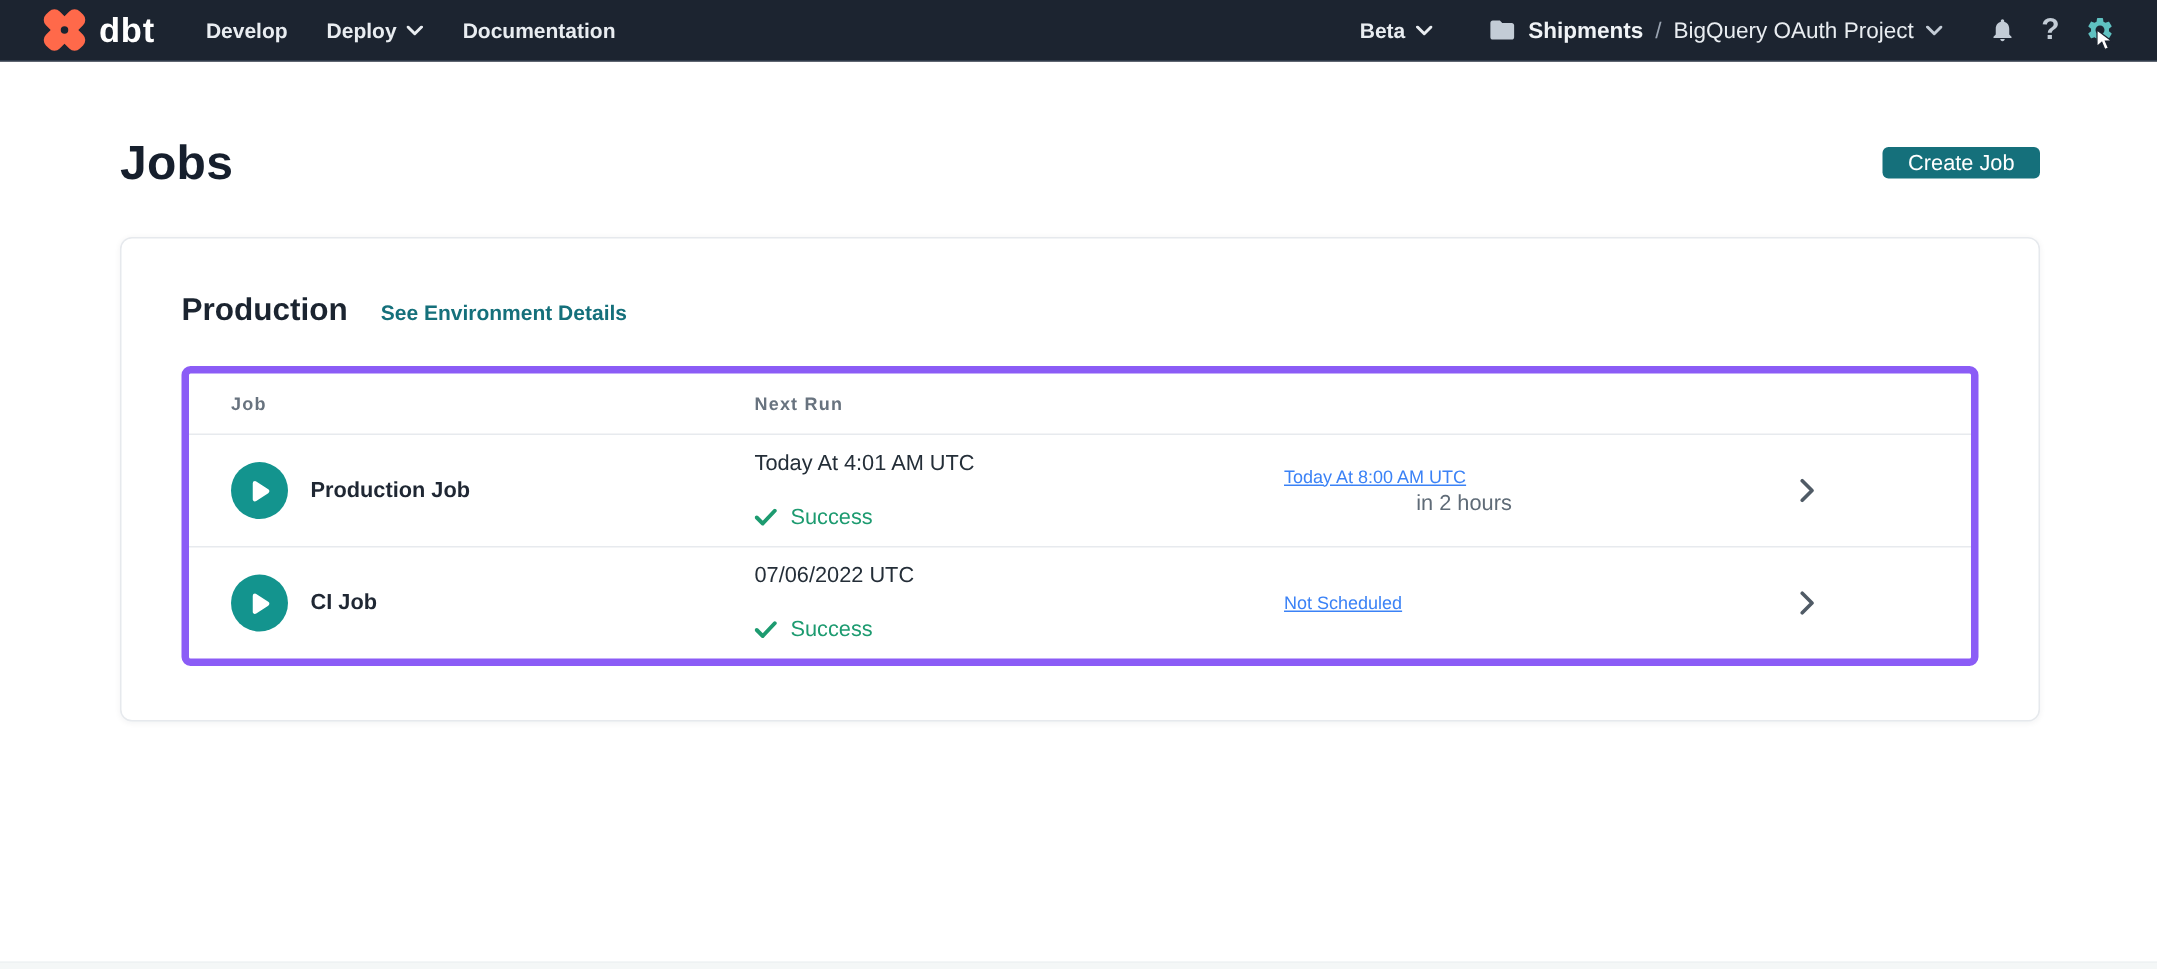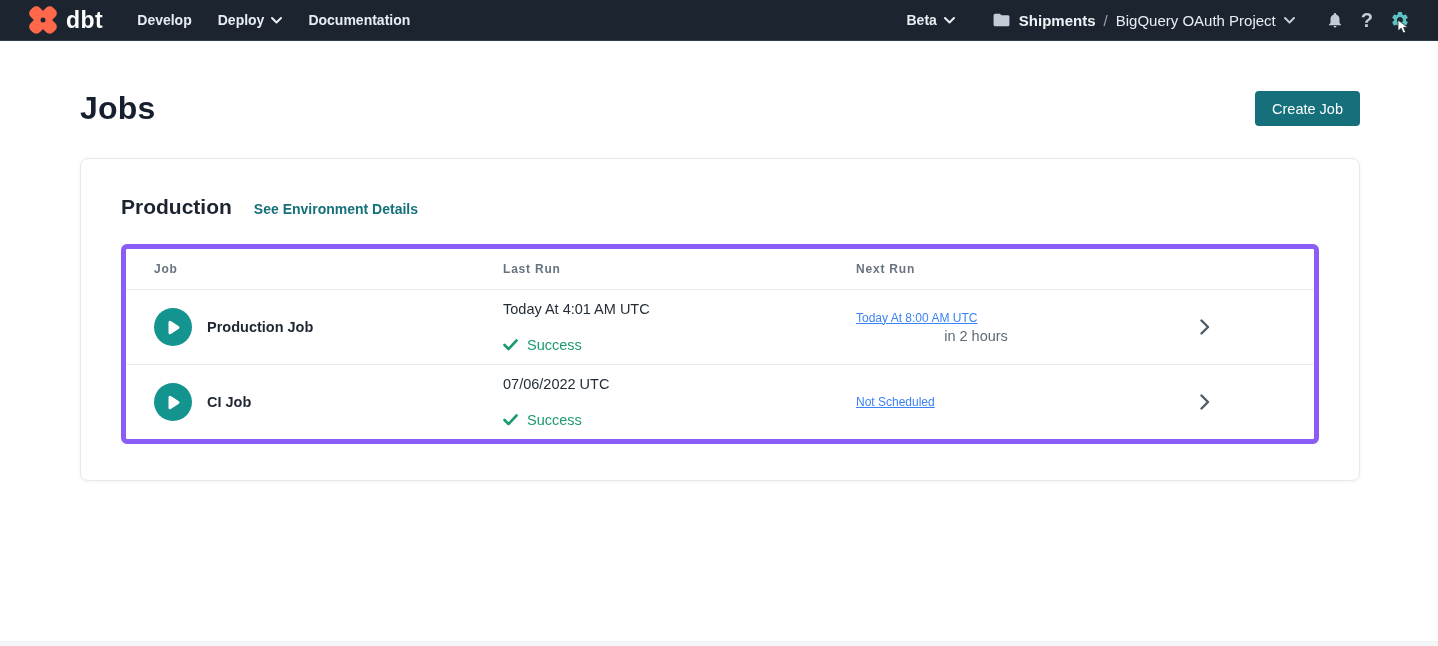--- a/index.html
+++ b/index.html
@@ -30,21 +30,21 @@
   .icon-btn { display: flex; align-items: center; justify-content: center; cursor: pointer; }
   .qmark { color: #c3ccd6; font-size: 20px; font-weight: 700; }
   .gear-wrap { position: relative; }
   .cursor-overlay { position: absolute; left: 7px; top: 9px; }
 
   
   .main { padding: 49px 78px 0 80px; }
   .page-head { display: flex; align-items: center; justify-content: space-between; }
   .page-title { font-size: 32px; font-weight: 700; color: #161f2d; letter-spacing: 0.2px; }
   .btn-primary { background: #15707b; color: #ffffff; border: none; border-radius: 4px;
-    height: 35px; padding: 0 17px; font-size: 14.5px; font-weight: 400; cursor: pointer;
+    height: 21px; padding: 0 17px; font-size: 14.5px; font-weight: 400; cursor: pointer;
     font-family: "Liberation Sans", sans-serif; }
 
   .card { margin-top: 31px; background: #ffffff; border: 1px solid #e6e9ed;
     border-radius: 8px; box-shadow: 0 1px 4px rgba(20,30,45,0.06);
     padding: 36px 40px 36px 40px; }
   .env-head { display: flex; align-items: baseline; gap: 22px; }
   .env-title { font-size: 21px; font-weight: 700; color: #1b2430; }
   .env-link { font-size: 14px; font-weight: 700; color: #15707b; text-decoration: none;
     cursor: pointer; }
 
@@ -149,21 +149,20 @@
 
   <div class="card">
     <div class="env-head">
       <span class="env-title">Production</span>
       <a class="env-link">See Environment Details</a>
     </div>
 
     <div class="jobs-table">
       <div class="t-grid t-header">
         <span class="th first">Job</span>
-        <span class="th">Last Run</span>
         <span class="th">Next Run</span>
         <span class="th"></span>
       </div>
 
       <div class="t-grid t-row">
         <div class="cell first job-cell">
           <span class="play-circle">
             <svg width="15" height="17" viewBox="0 0 15 17">
               <path d="M4 3.2 L12 8.5 L4 13.8 Z" fill="#ffffff" stroke="#ffffff" stroke-width="3" stroke-linejoin="round"></path>
             </svg>

